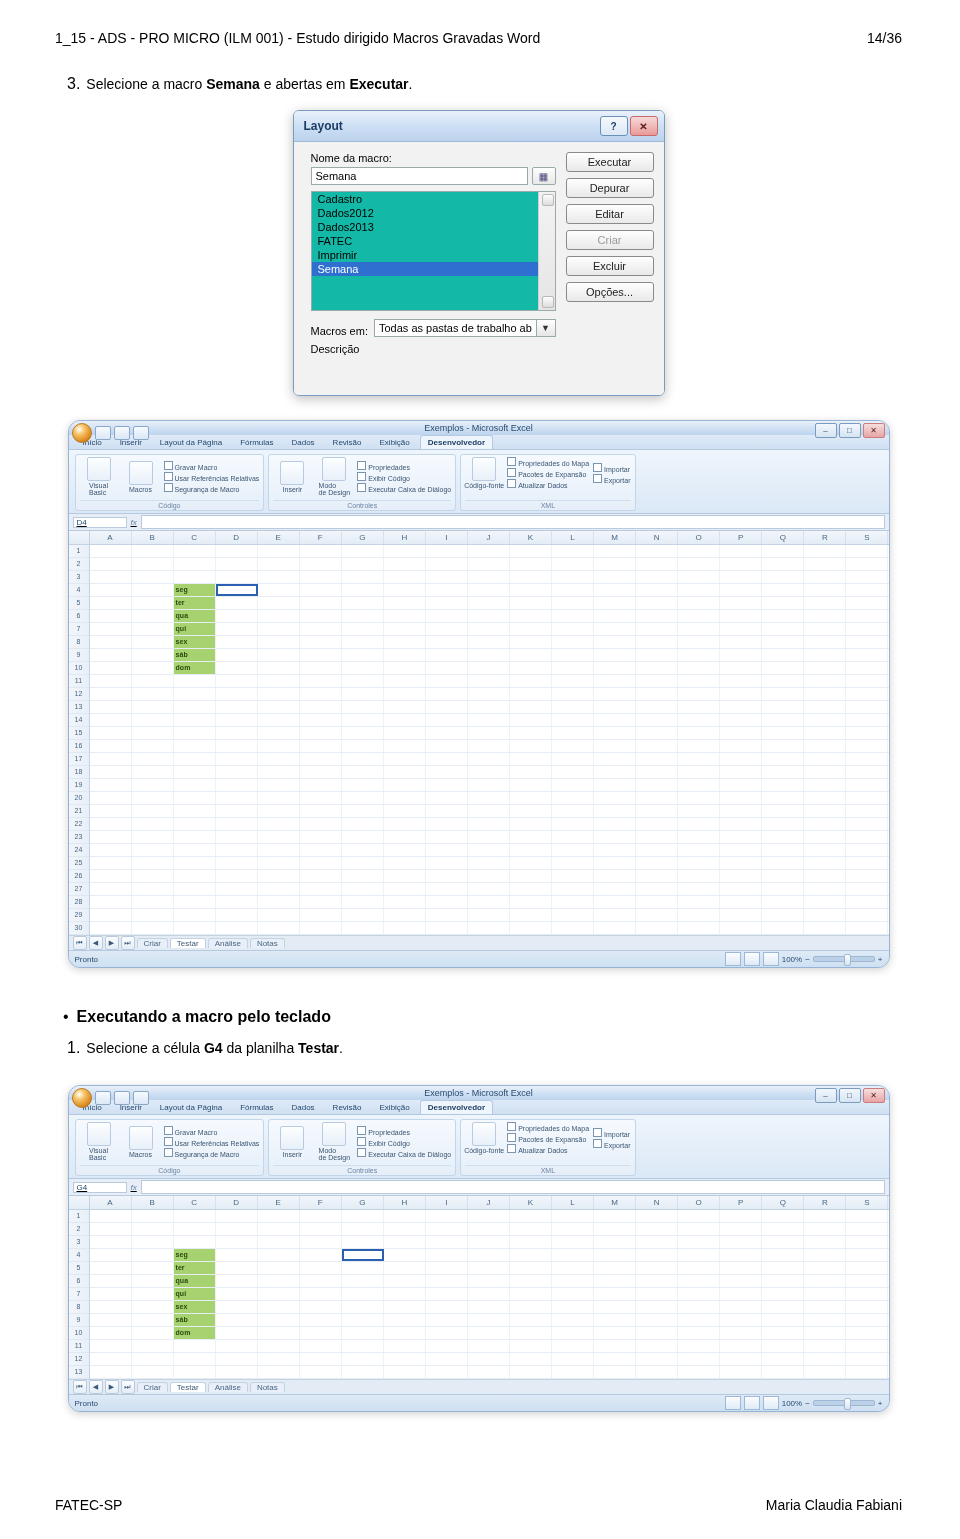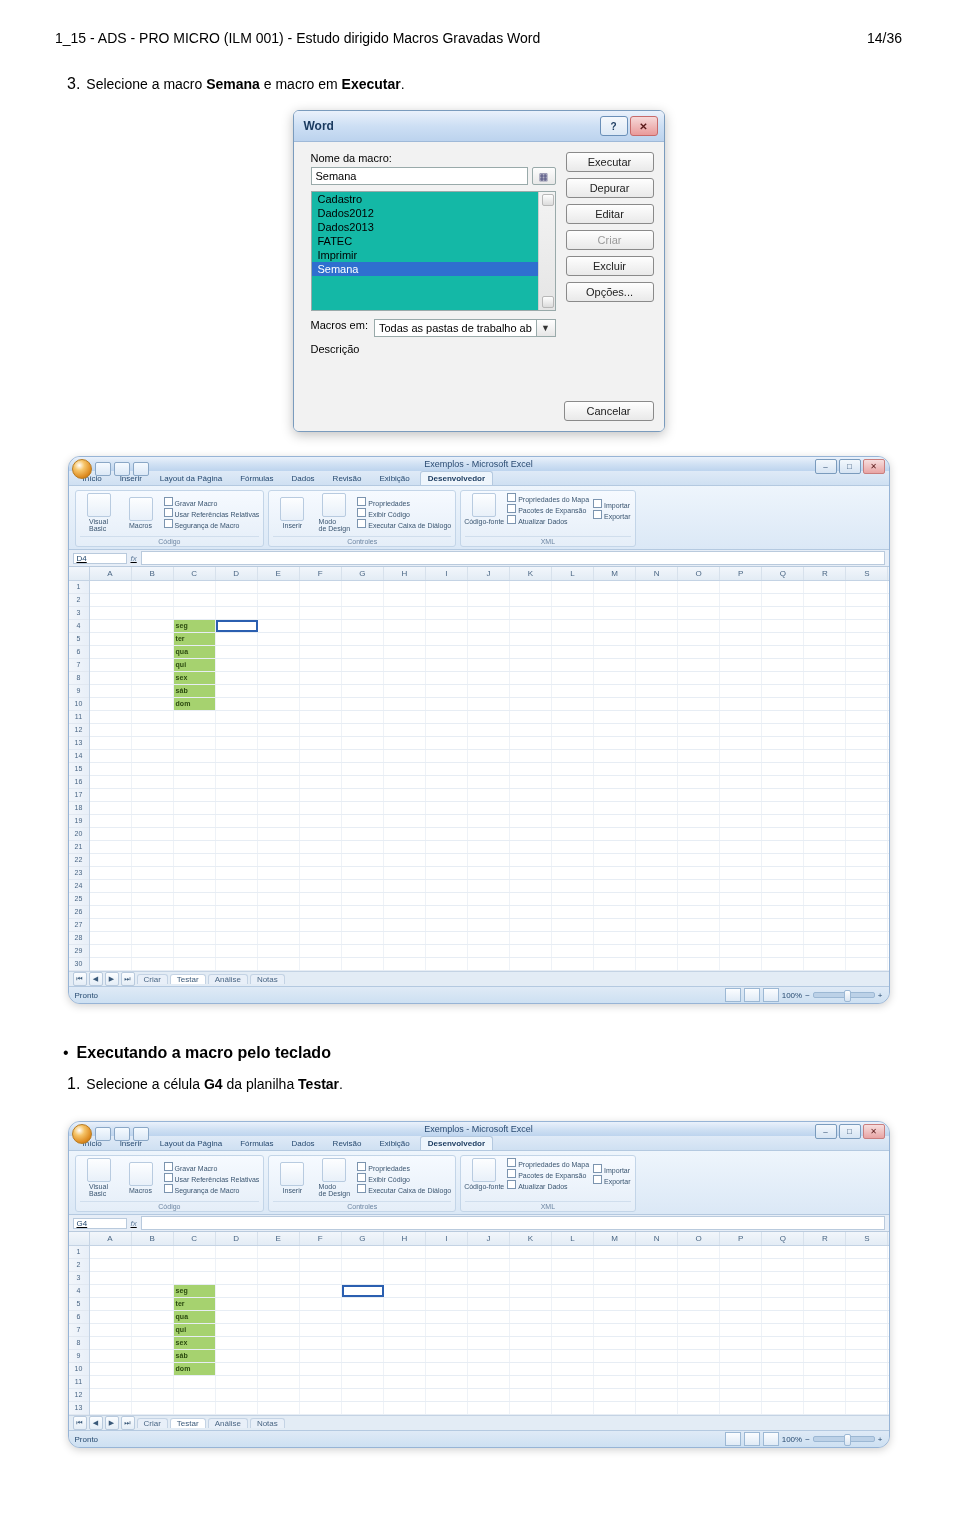--- a/index.html
+++ b/index.html
@@ -121,21 +121,21 @@
   }
   .macro-list .item { padding:1px 6px; }
   .macro-list .item.sel { background:#2f6fcf; color:#fff; }
   .macro-list .scroll { position:absolute; right:0; top:0; bottom:0; width:16px;
     background:linear-gradient(#f3f3f3,#e5e5e5); border-left:1px solid #cfcfcf;}
   .macro-list .scroll::before, .macro-list .scroll::after {
     content:""; position:absolute; left:3px; width:10px; height:10px;
     background:linear-gradient(#fefefe,#dcdcdc); border:1px solid #b8b8b8; border-radius:2px;
   }
   .macro-list .scroll::before{ top:2px; } .macro-list .scroll::after{ bottom:2px; }
-  .row-inline { display:flex; align-items:flex-start; gap:6px; margin-top:8px; }
+  .row-inline { display:flex; align-items:flex-end; gap:6px; margin-top:8px; }
   .combo {
     flex:1; display:flex;
   }
   .combo input { flex:1; border:1px solid #9aa; border-right:none; padding:2px 4px; font-size:11px; background:#fff;}
   .combo .caret { width:18px; border:1px solid #9aa; background:linear-gradient(#fefefe,#e6e6e6);
     display:flex;align-items:center;justify-content:center;font-size:9px;color:#333;}
   .dlg-footer {
     background:#f2f2f2; padding:6px 10px 10px 10px; display:flex; justify-content:flex-end;
   }
   .dlg-footer .dlg-btn { width:88px; }
@@ -207,27 +207,27 @@
 
 <div class="page">
   <div class="header-row">
     <span>1_15 - ADS - PRO MICRO (ILM 001) - Estudo dirigido Macros Gravadas Word</span>
     <span>14/36</span>
   </div>
 
   <div class="num-line">
     <span>3.</span>
     <span class="body-text">
-      <span>Selecione a macro </span><b>Semana</b><span> e macro em </span><b>Executar</b><span>.</span>
+      <span>Selecione a macro </span><b>Semana</b><span> e abertas em </span><b>Executar</b><span>.</span>
     </span>
   </div>
 
   <div class="macro-dialog">
     <div class="dlg-title">
-      <span>Word</span>
+      <span>Layout</span>
       <div class="tbtns">
         <div class="tbtn">?</div>
         <div class="tbtn close">✕</div>
       </div>
     </div>
     <div class="dlg-body">
       <div class="dlg-left">
         <div class="fld-label">Nome da macro:</div>
         <div class="dlg-input">
           <input type="text" value="Semana" style="">
@@ -255,23 +255,20 @@
         <div style="height:28px;"></div>
       </div>
       <div class="dlg-right">
         <div class="dlg-btn cursor">Executar</div>
         <div class="dlg-btn">Depurar</div>
         <div class="dlg-btn">Editar</div>
         <div class="dlg-btn disabled">Criar</div>
         <div class="dlg-btn">Excluir</div>
         <div class="dlg-btn">Opções...</div>
       </div>
-    </div>
-    <div class="dlg-footer">
-      <div class="dlg-btn">Cancelar</div>
     </div>
   </div>
 
   <div class="excel-window">
       <div class="ex-titlebar">
         <div class="qb">
           <div class="orb"></div>
           <div class="qab"></div>
           <div class="qab"></div>
           <div class="qab"></div>
@@ -1469,13 +1466,17 @@
           <div class="viewbtn"></div>
           <div class="viewbtn"></div>
           <span>100%</span>
           <span>−</span>
           <div class="bar"></div>
           <span>+</span>
         </div>
       </div>
     </div>
 
+  <div class="footer-row">
+    <span>FATEC-SP</span>
+    <span>Maria Claudia Fabiani</span>
+  </div>
 </div>
 
 </body></html>

